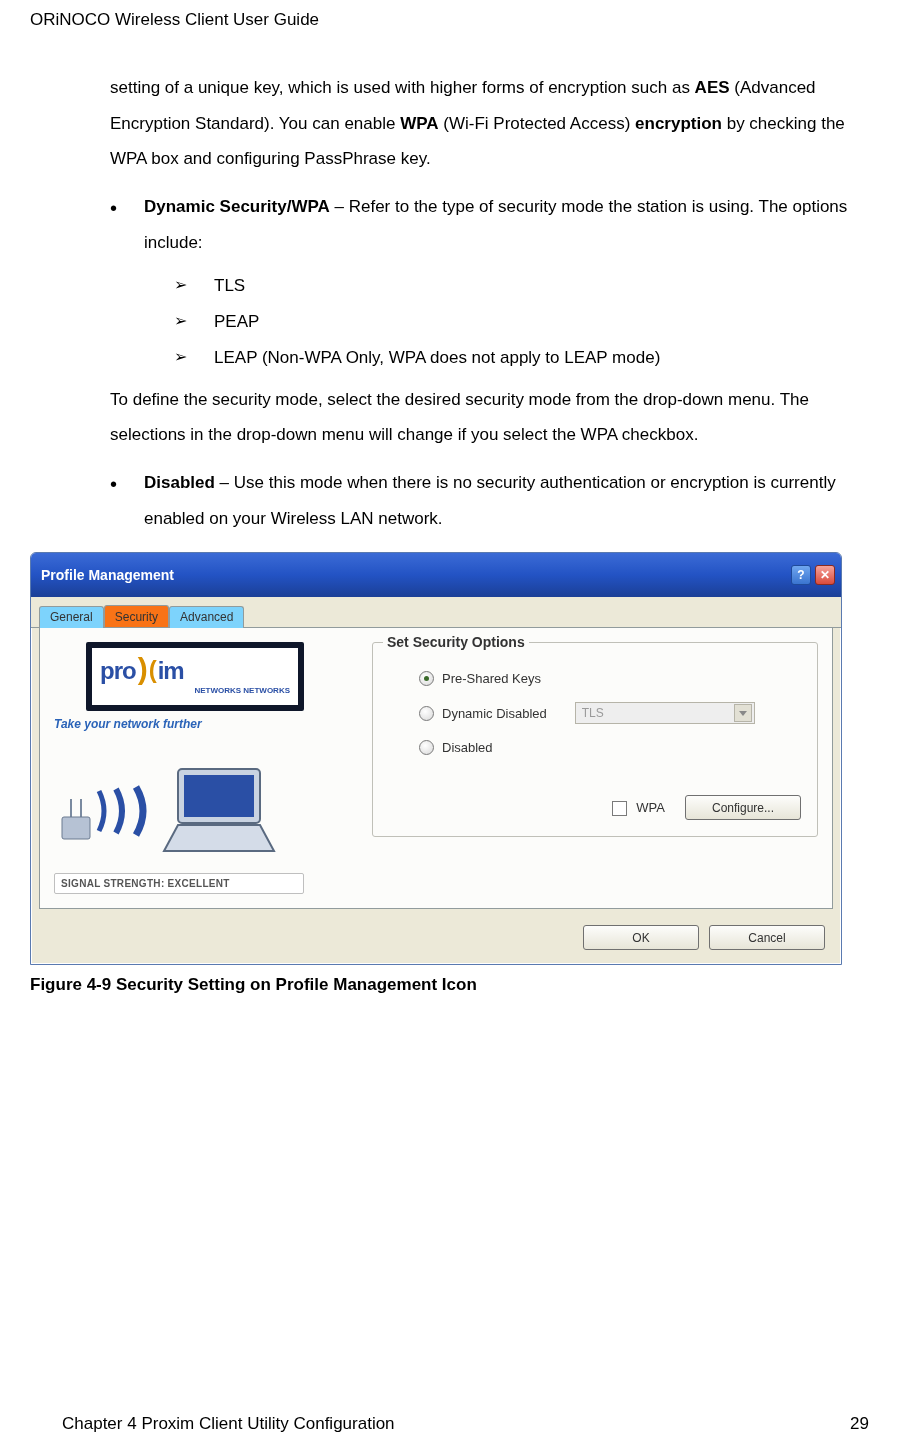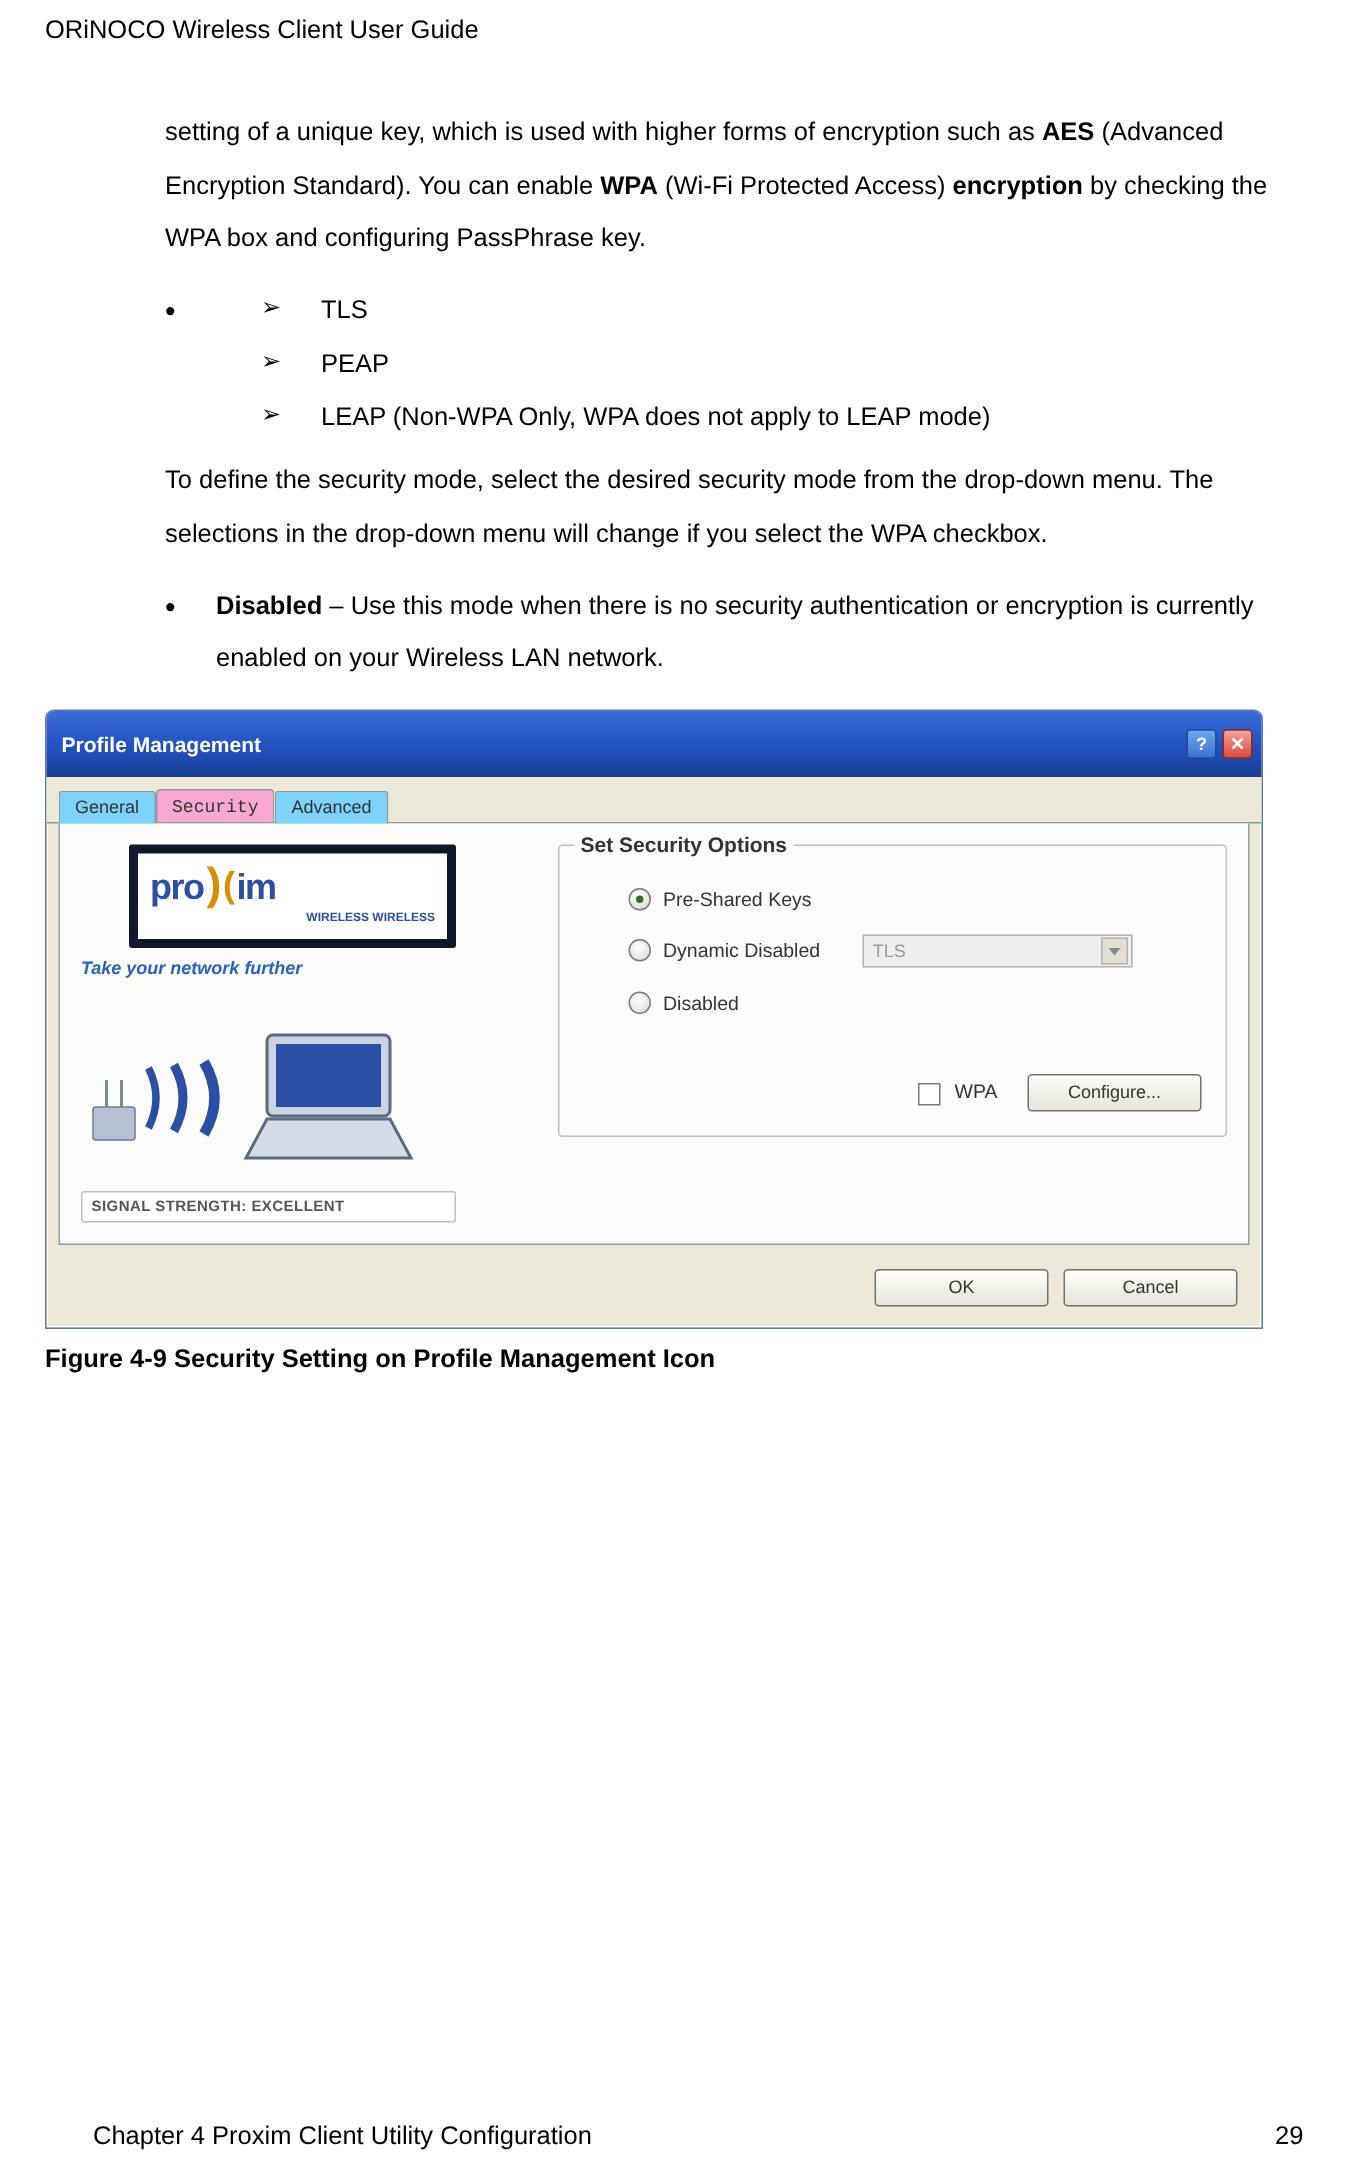--- a/index.html
+++ b/index.html
@@ -97,25 +97,24 @@
     border: 1px solid #919b9c;
     border-bottom: none;
     border-radius: 3px 3px 0 0;
     margin-right: 0px;
     background: #7dd3fc;
     position: relative;
     top: 1px;
     font-size: 12px;
   }
   .tab.active {
-    background: #f9a8d4;
+    background: #f97316;
     top: 0;
     padding-top: 4px;
     z-index: 2;
-    font-family: Liberation Mono, monospace;
   }
   .tabpanel {
     background: #fcfcfa;
     border: 1px solid #919b9c;
     border-top: none;
     margin: 0 8px 8px 8px;
     padding: 14px;
     display: flex;
     gap: 20px;
   }
@@ -218,20 +217,23 @@
   <div class="header-title">ORiNOCO Wireless Client User Guide</div>
 
   <div class="content">
     <p>
       <span>setting of a unique key, which is used with higher forms of encryption such as </span><span class="bold">AES</span><span> (Advanced Encryption Standard). You can enable </span><span class="bold">WPA</span><span> (Wi-Fi Protected Access) </span><span class="bold">encryption</span><span> by checking the WPA box and configuring PassPhrase key.</span>
     </p>
 
     <div class="bullet-row">
       <div class="bullet-dot">•</div>
       <div class="bullet-body">
+        <p>
+          <span class="bold">Dynamic Security/WPA</span><span> – Refer to the type of security mode the station is using. The options include:</span>
+        </p>
         <div class="sub-list">
           <div class="sub-row">
             <div class="sub-arrow">➢</div>
             <div class="sub-body">TLS</div>
           </div>
           <div class="sub-row">
             <div class="sub-arrow">➢</div>
             <div class="sub-body">PEAP</div>
           </div>
           <div class="sub-row">
@@ -270,21 +272,21 @@
       </div>
       <div class="tabpanel">
         <div class="left-pane">
           <div class="brand-box">
             <div class="brand-logo">
               <span>pro</span>
                 <span class="brand-curve">)</span>
                 <span class="brand-curve" style="font-size:24px;top:-1px;">(</span>
                 <span>im</span>
             </div>
-            <div class="brand-sub">WIRELESS WIRELESS</div>
+            <div class="brand-sub">NETWORKS NETWORKS</div>
           </div>
           <div class="tagline">Take your network further</div>
           <div class="illus">
             <svg class="router" viewBox="0 0 36 44">
               <rect x="12" y="0" width="2" height="18" fill="#7a8aa0"></rect>
               <rect x="22" y="0" width="2" height="18" fill="#7a8aa0"></rect>
               <rect x="4" y="18" width="28" height="22" rx="2" fill="#b6c2d4" stroke="#6a7a90"></rect>
             </svg>
             <svg class="waves" width="60" height="60" viewBox="0 0 60 60">
               <path d="M5 50 Q 15 30 5 10" stroke="#2a4fa5" stroke-width="5" fill="none"></path>

